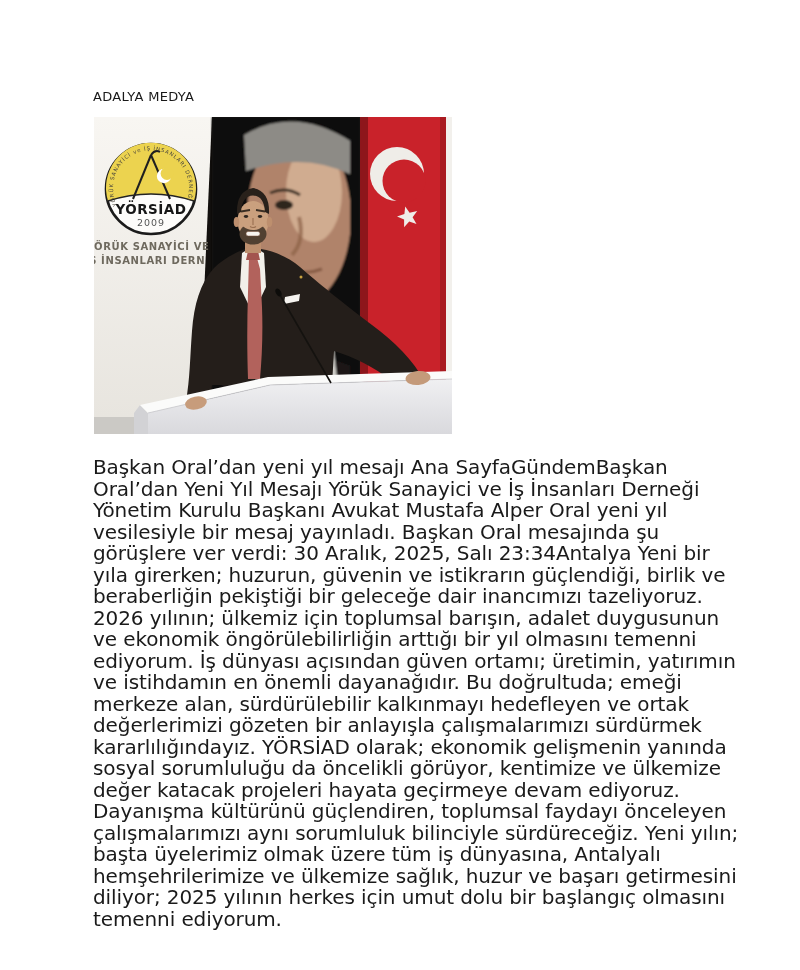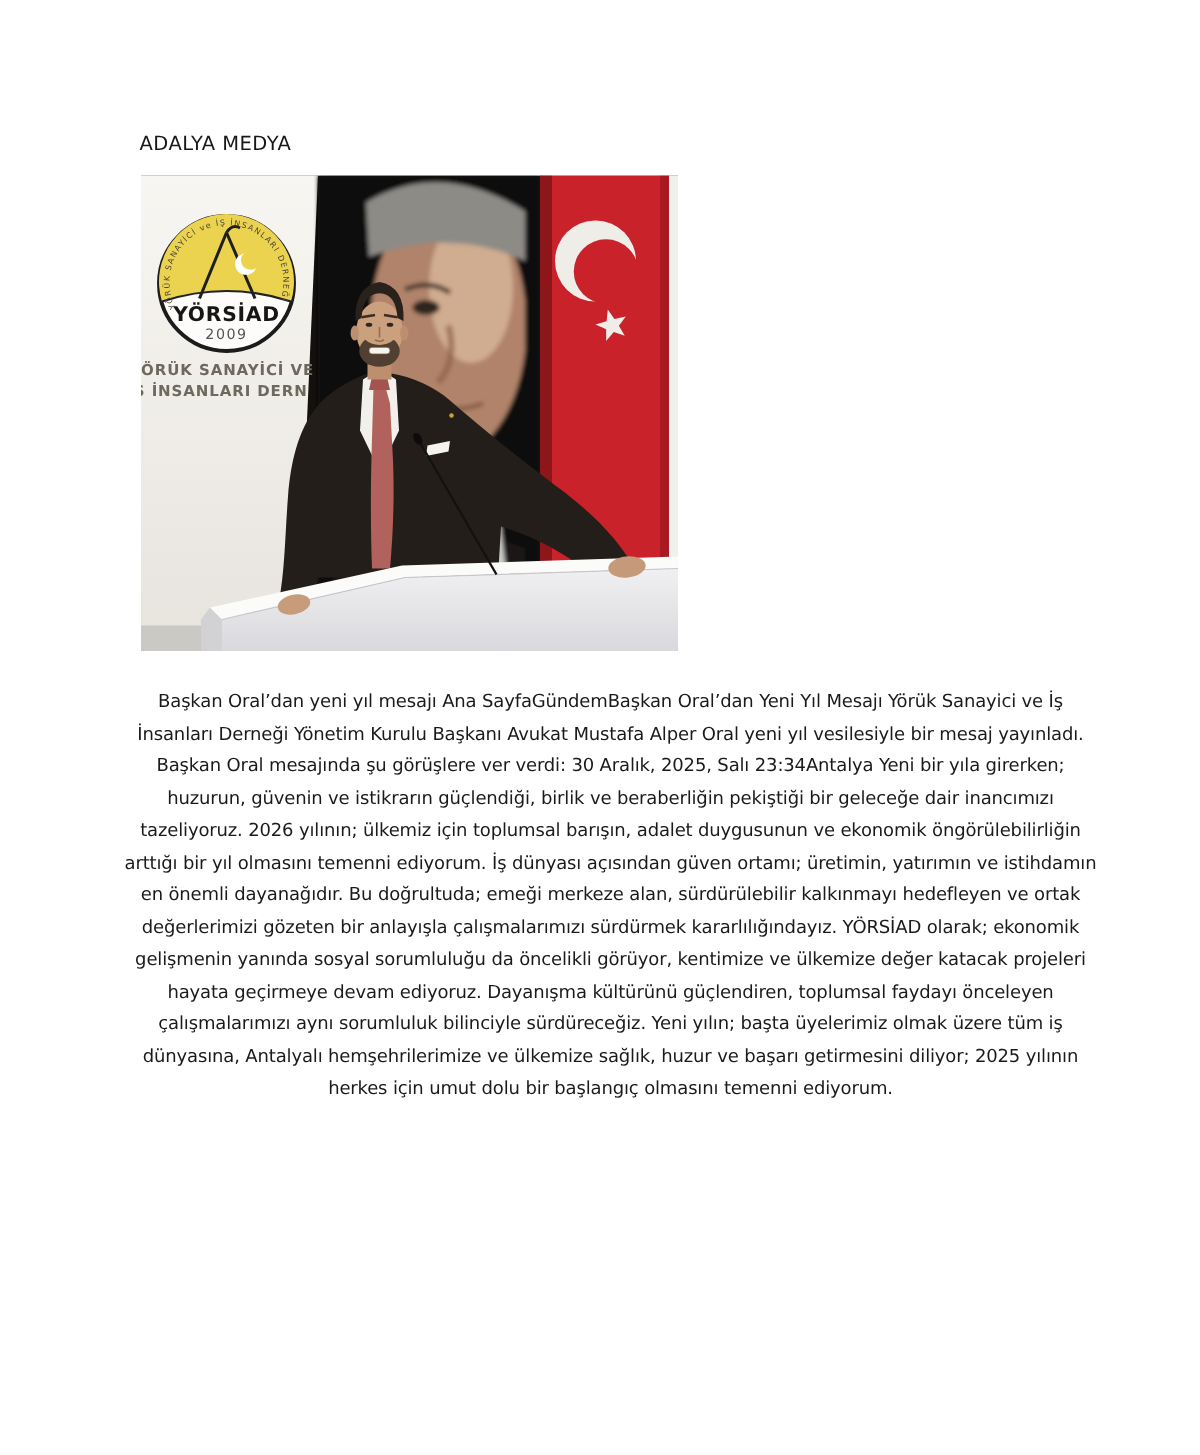--- a/index.html
+++ b/index.html
@@ -10,23 +10,23 @@
   .page-title{
     position:absolute;left:93px;top:89px;
     font-size:13px;color:#181818;letter-spacing:0.3px;font-weight:400;
   }
   .photo-figure{
     position:absolute;left:94px;top:117px;width:358px;height:317px;margin:0;
   }
   .photo-figure svg{display:block;width:358px;height:317px;}
   svg text{font-family:"DejaVu Sans","Liberation Sans",sans-serif;}
   .article-body{
-    position:absolute;left:81px;top:457px;width:652px;
-    font-size:12px;line-height:21.5px;color:#1a1a1a;letter-spacing:-0.1px;
-    text-align:center;
+    position:absolute;left:93px;top:457px;width:652px;
+    font-size:20px;line-height:21.5px;color:#1a1a1a;letter-spacing:-0.1px;
+    text-align:left;
   }
 </style>
 </head>
 <body>
 
 <div class="page">
 
   <div class="page-title">ADALYA MEDYA</div>
 
   <figure class="photo-figure">

